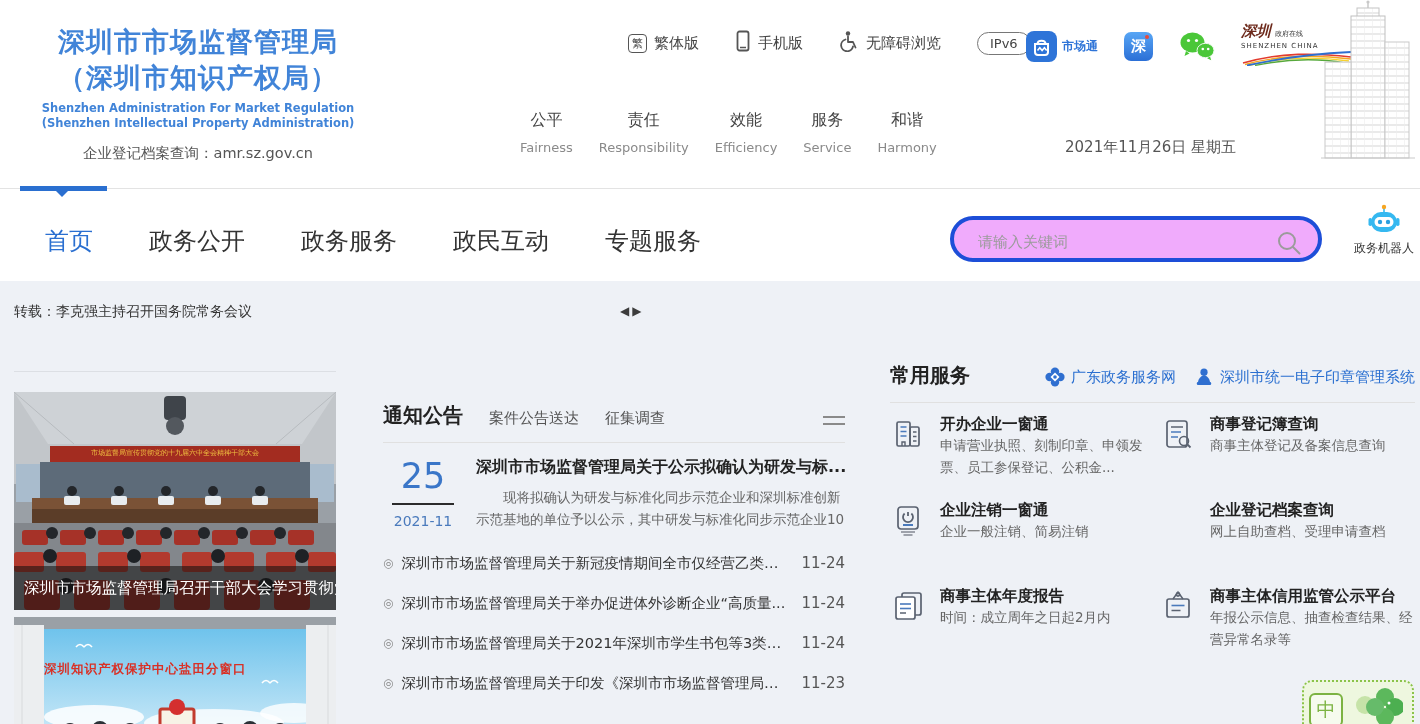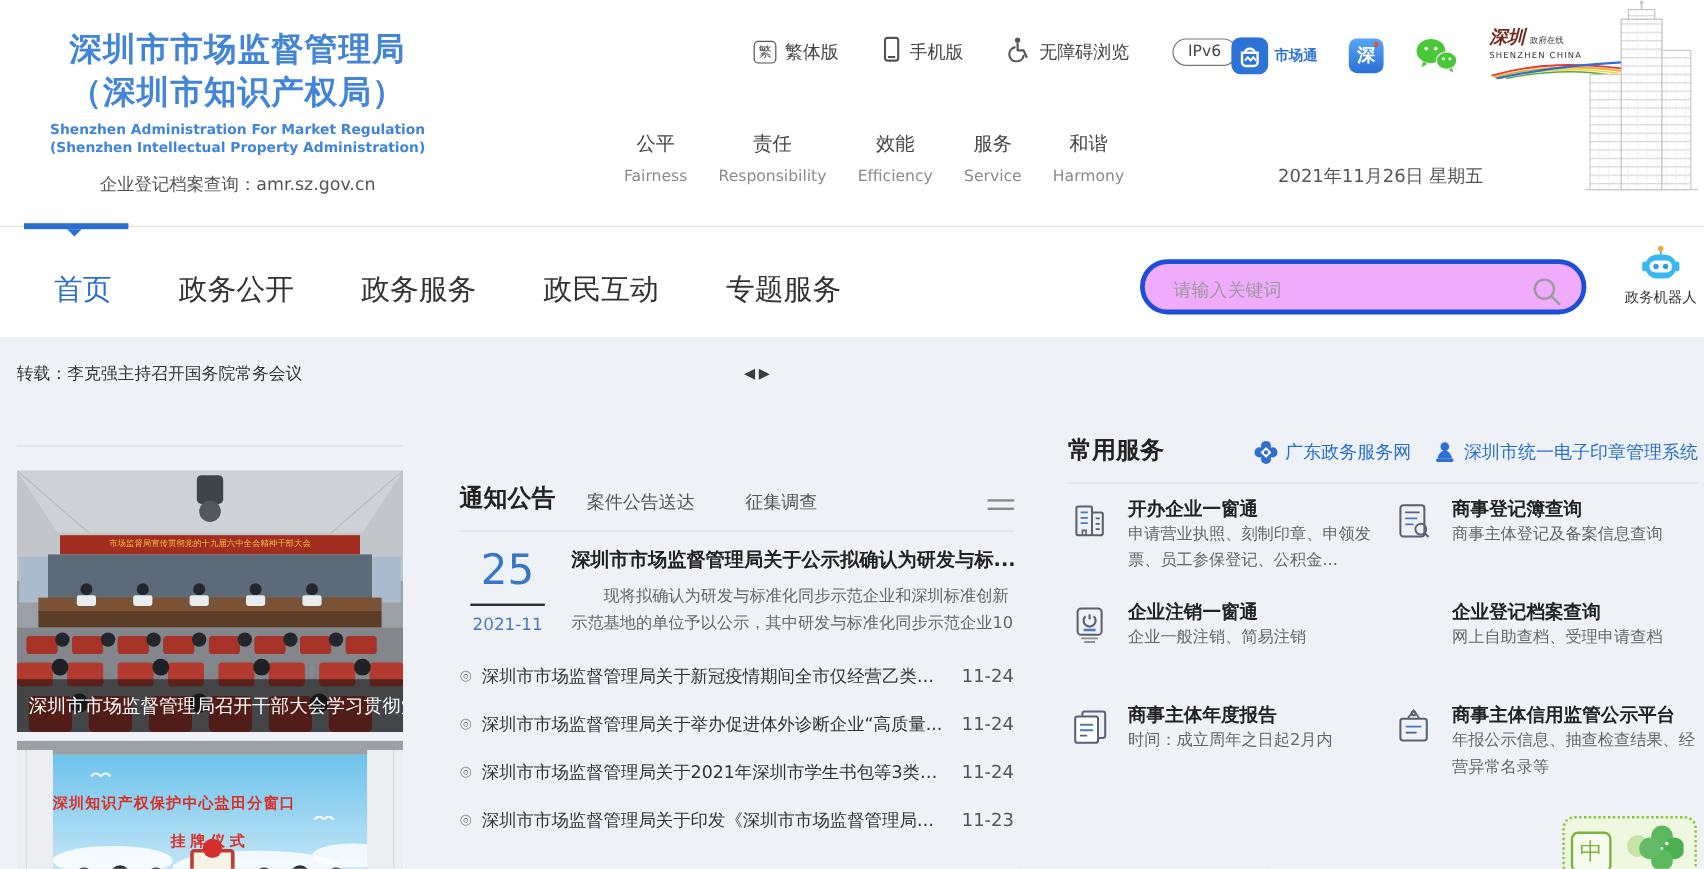--- a/index.html
+++ b/index.html
@@ -67,21 +67,21 @@
   .slide-banner-text { position:absolute; left:38px; top:56px; width:246px; text-align:center; font-size:7px; color:#f0c040; white-space:nowrap; overflow:hidden; }
   .slide-caption { position:absolute; left:0; bottom:0; width:322px; height:44px; background:rgba(15,15,15,.55); color:#fff; font-size:15.5px; line-height:44px; padding:0 10px; white-space:nowrap; overflow:hidden; }
   .slide2 { position:relative; margin-top:7px; width:322px; height:120px; overflow:hidden; cursor:pointer; }
   .slide2-line1 { position:absolute; left:30px; top:44px; width:262px; font-size:12.5px; font-weight:700; color:#d93025; letter-spacing:1px; }
   .slide2-line2 { position:absolute; left:30px; top:76px; width:262px; text-align:center; font-size:12.5px; font-weight:700; color:#d93025; letter-spacing:4px; }
 
   
   .col-mid { position:absolute; left:383px; top:362px; width:462px;margin-top:40px; }
   .sec-head { display:flex; align-items:flex-end; padding-bottom:13px; border-bottom:1px solid #e0e0e0; }
   .sec-title { font-size:20px; font-weight:700; color:#222; }
-  .sec-tabs { display:flex; gap:42px; margin-left:26px; font-size:15px; color:#555; padding-bottom:1px; }
+  .sec-tabs { display:flex; gap:26px; margin-left:26px; font-size:15px; color:#555; padding-bottom:1px; }
   .sec-tab { cursor:pointer; }
   .more-ico { margin-left:auto; cursor:pointer; padding-bottom:4px; }
   .more-ico i { display:block; width:22px; height:2px; background:#8a8a8a; margin-top:5px; }
   .featured { display:flex; margin-top:14px; }
   .date-box { width:80px; flex:none; text-align:center; }
   .date-day { font-size:35px; color:#3a76c8; line-height:1.1; }
   .date-rule { width:62px; height:2px; background:#2b2b2b; margin:7px auto 8px; }
   .date-month { font-size:14px; color:#4a7abc; }
   .feat-text { margin-left:13px; width:369px; min-width:0; }
   .feat-title { font-size:16px; font-weight:700; color:#222; white-space:nowrap; overflow:hidden; cursor:pointer; }
@@ -388,21 +388,20 @@
       <g fill="#2b3036">
         <circle cx="56" cy="114" r="8"></circle>
           <circle cx="86" cy="112" r="8"></circle>
           <circle cx="116" cy="114" r="8"></circle>
           <circle cx="206" cy="114" r="8"></circle>
           <circle cx="236" cy="112" r="8"></circle>
           <circle cx="266" cy="114" r="8"></circle>
       </g>
     </svg>
     <div class="slide2-line1">深圳知识产权保护中心盐田分窗口</div>
-    <div class="slide2-line2">挂牌仪式</div>
   </div>
 </div>
 
 <div class="col-mid">
   <div class="sec-head">
     <span class="sec-title">通知公告</span>
     <span class="sec-tabs">
       <span class="sec-tab">案件公告送达</span>
       <span class="sec-tab">征集调查</span>
     </span>

